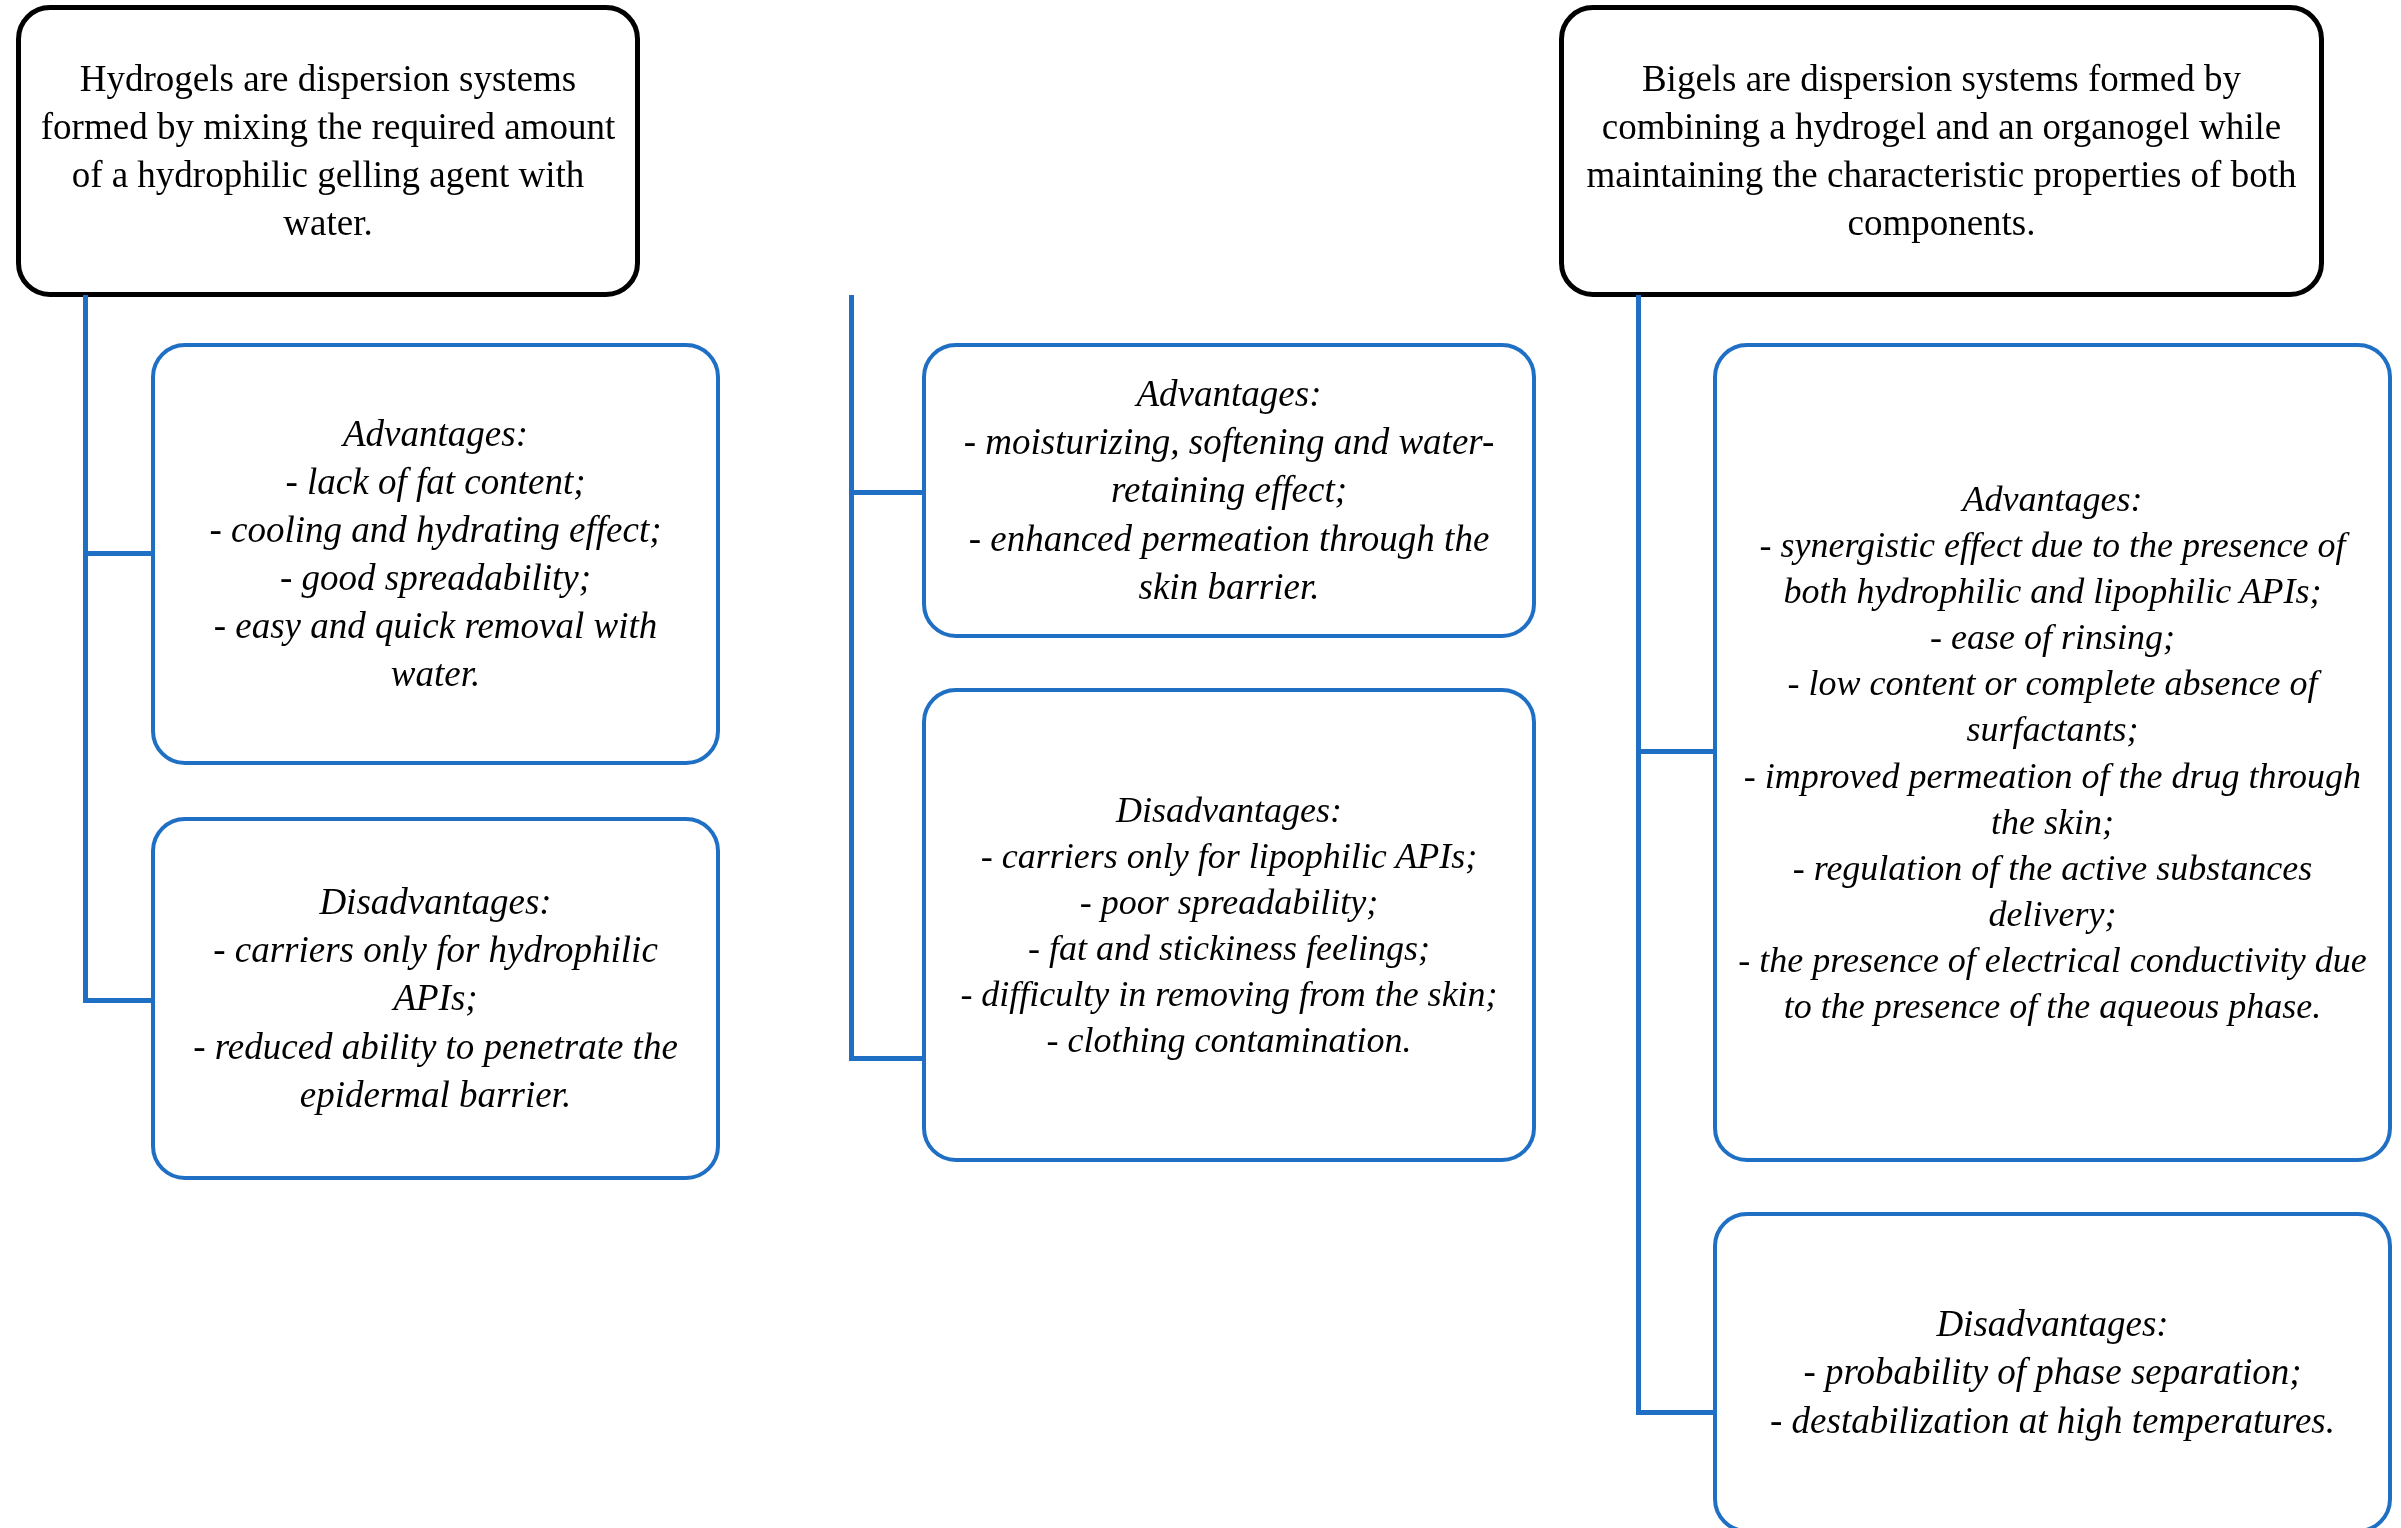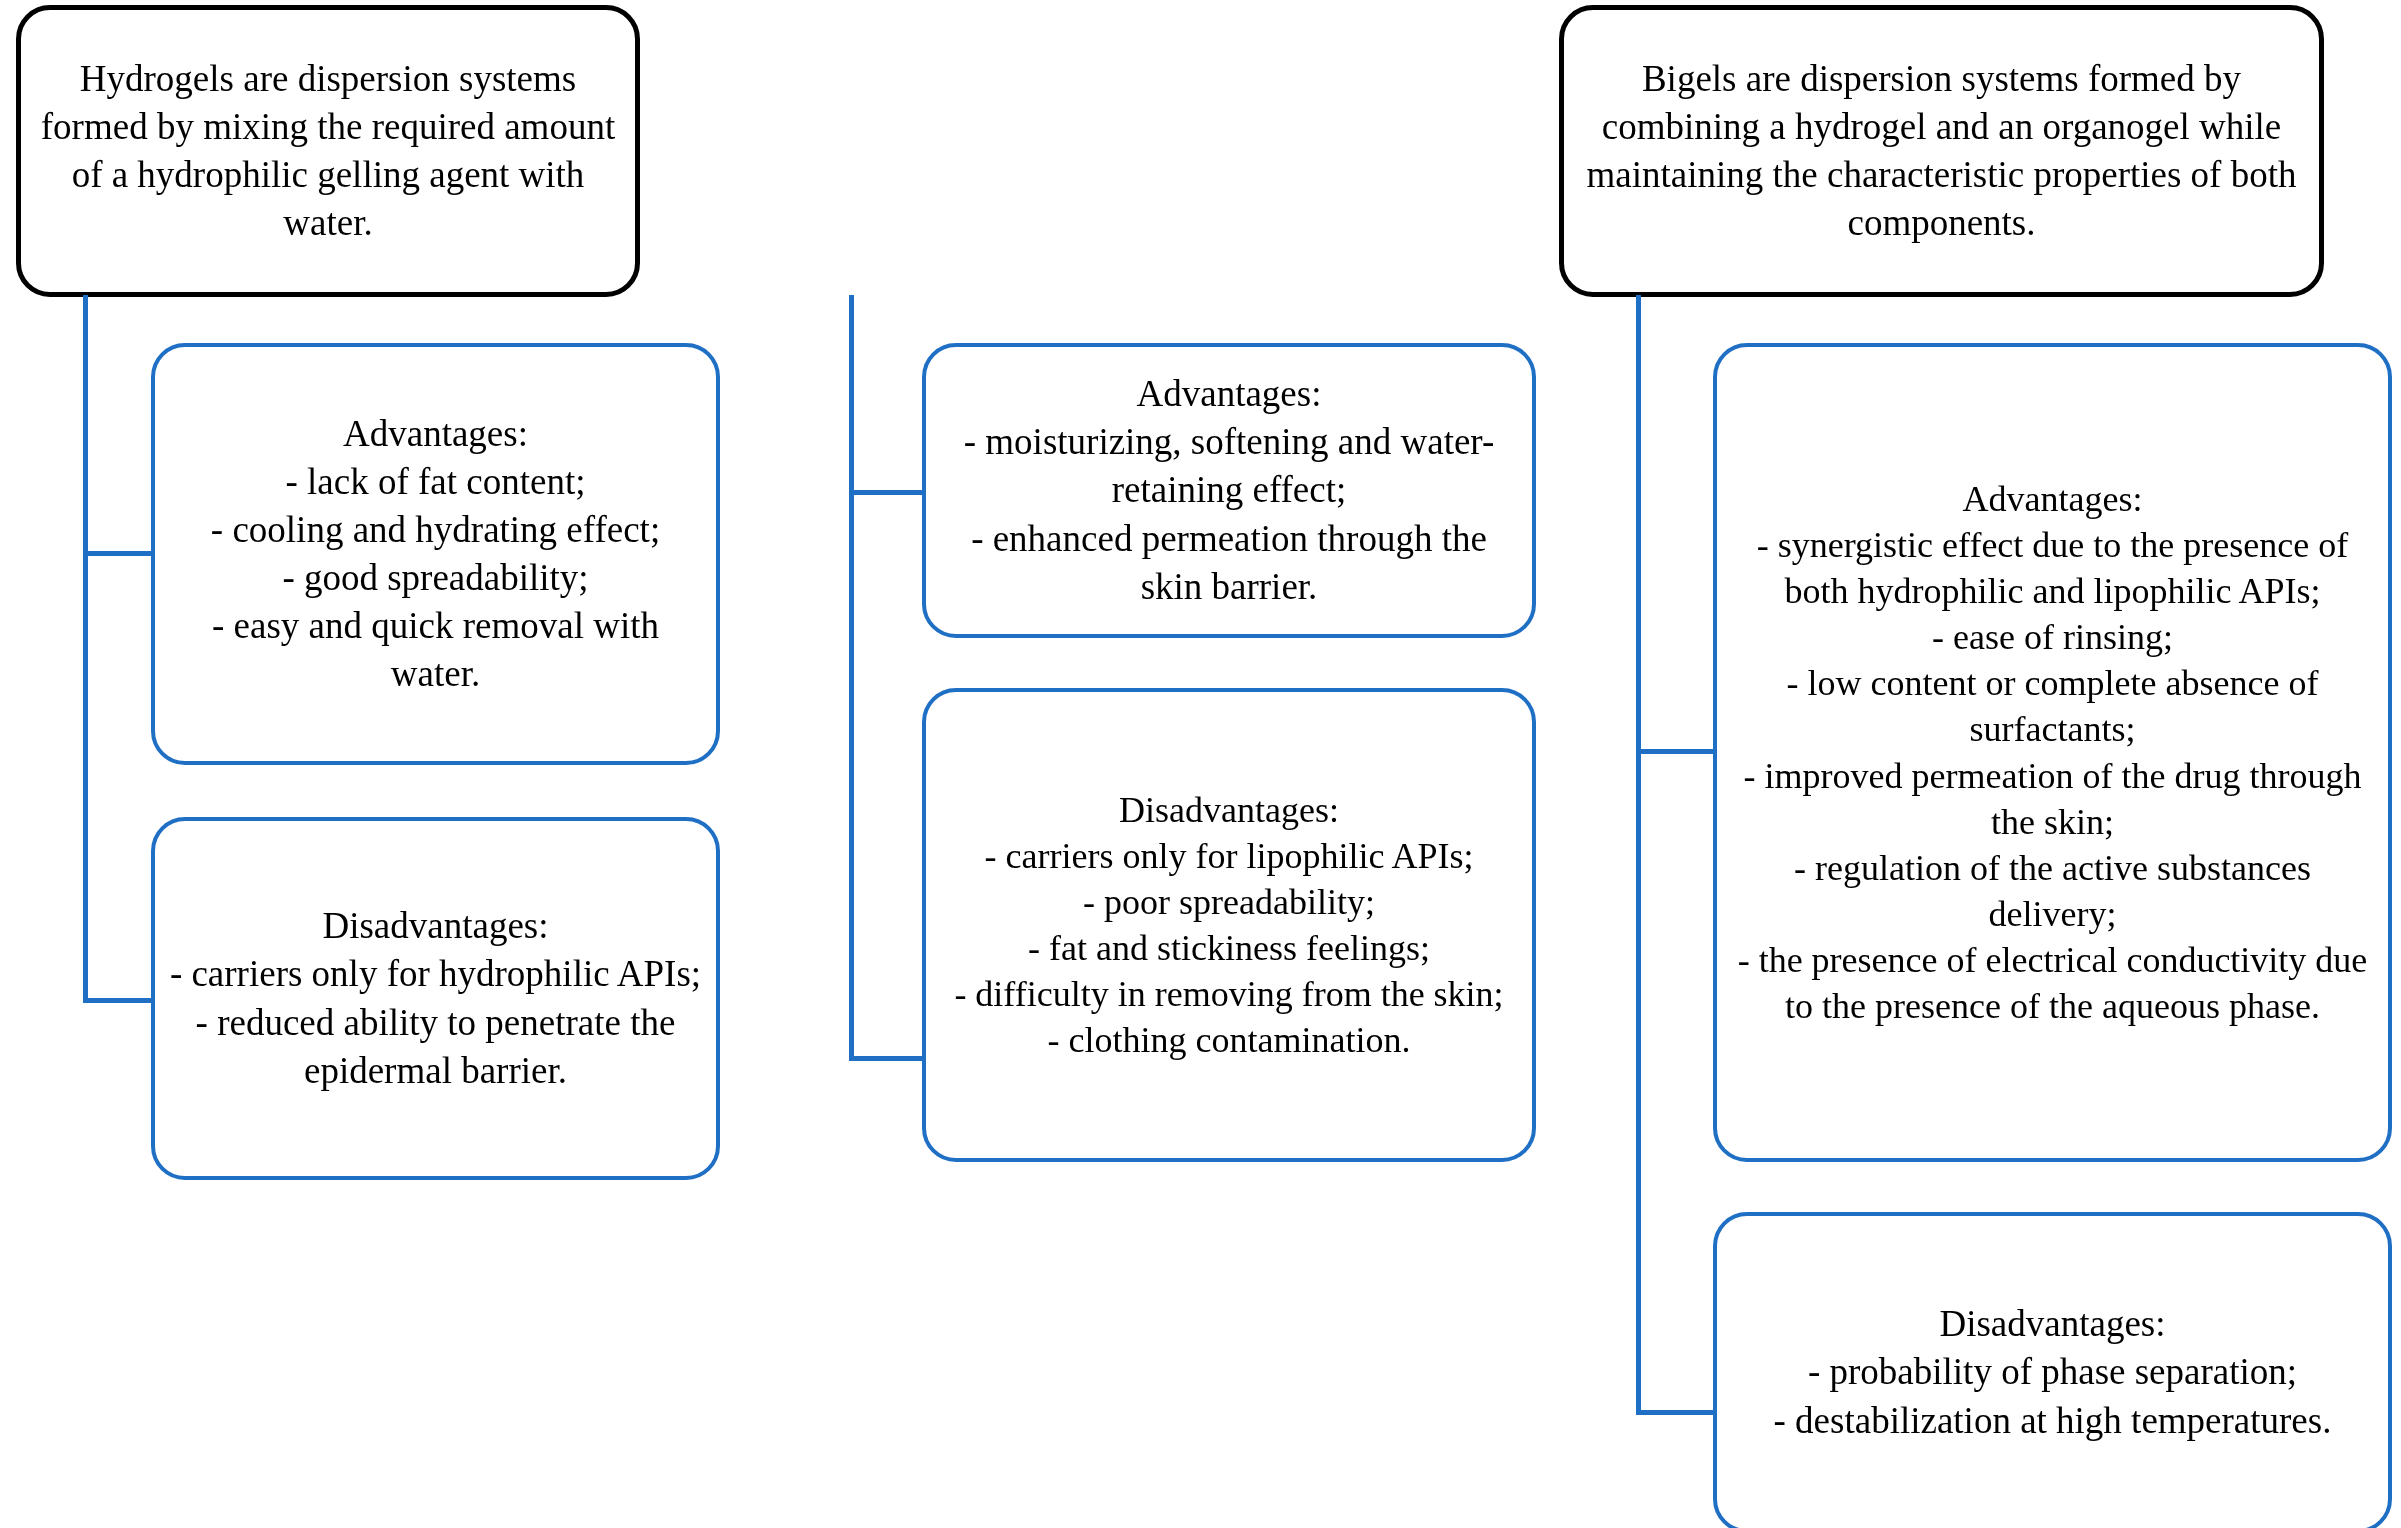--- a/index.html
+++ b/index.html
@@ -20,20 +20,21 @@
     text-align:center;
     color:#000000;
   }
   .box.header{
     border:5.3px solid #000000;
     border-radius:34px;
   }
   .box.child{
     border:4.7px solid #1F6FC4;
     border-radius:34px;
+    font-style:italic;
   }
   .box .txt{
     width:100%;
     padding:0 13px;
     line-height:1.30;
     white-space:pre-line;
     font-size:37px;
   }
   
   .vline{position:absolute;background:#1F6FC4;width:5.3px;}

